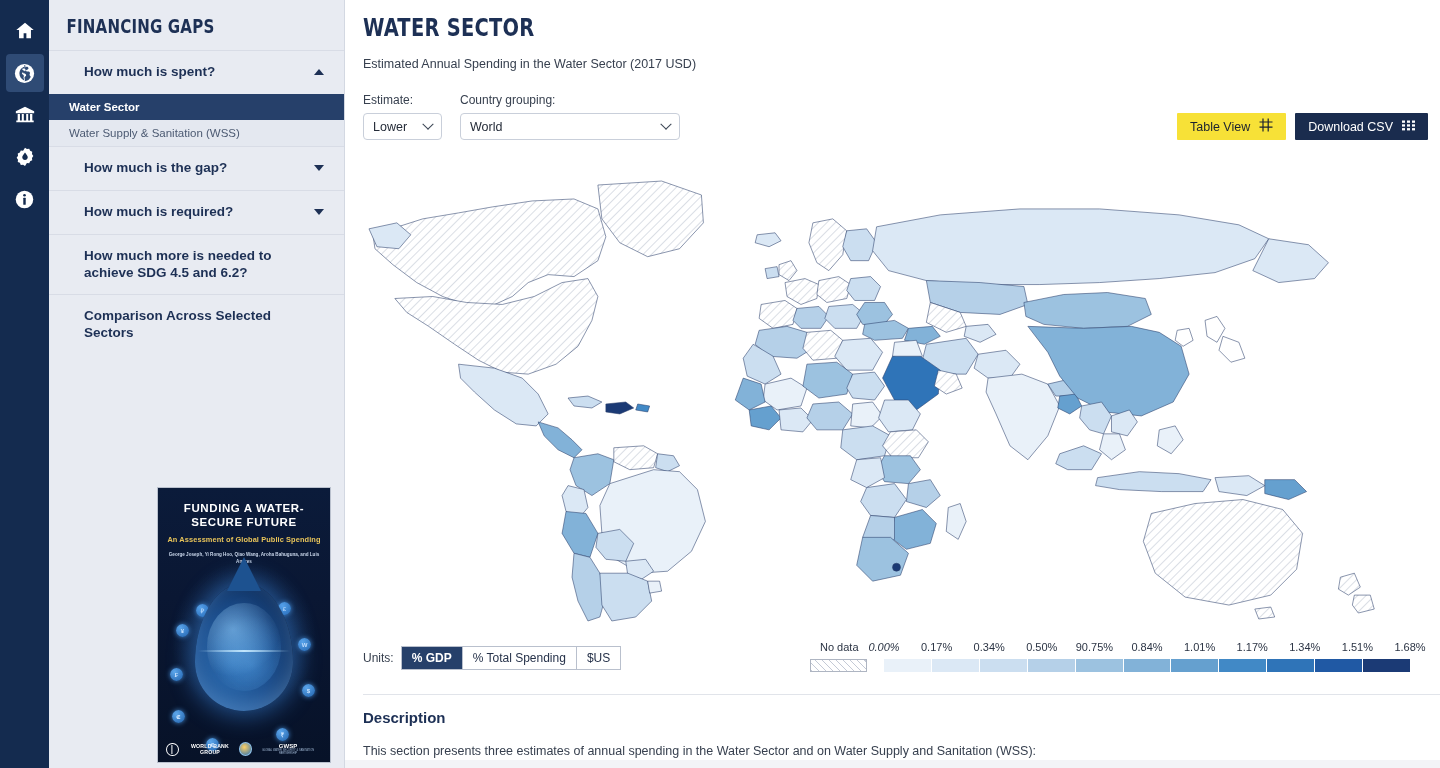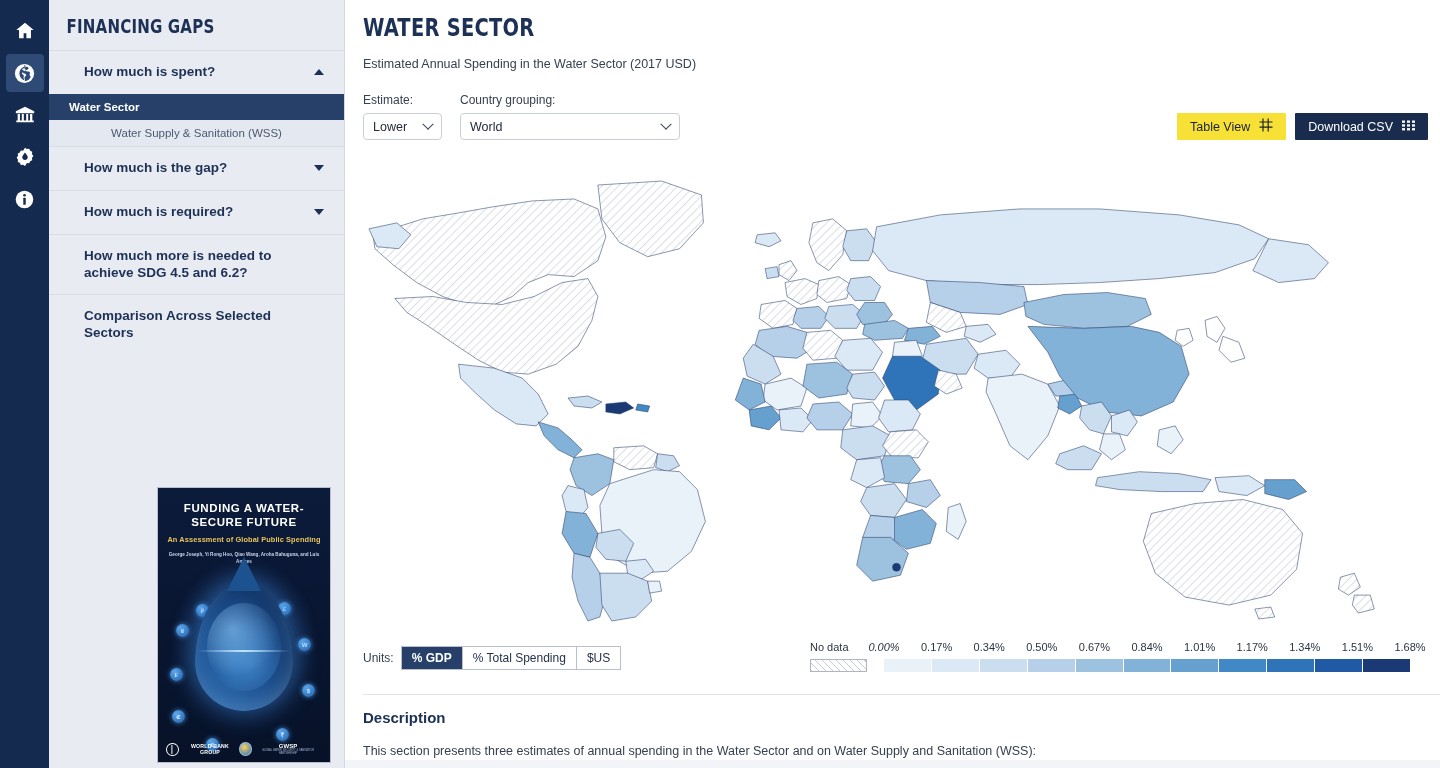--- a/index.html
+++ b/index.html
@@ -66,21 +66,21 @@
     font-size: 11.5px;
     color: #4c5a72;
     cursor: pointer;
     background: #e8ebf2;
   }
   .sb-sub.selected {
     background: #26406a;
     color: #ffffff;
     font-weight: 600;
   }
-  .sb-sub.plain { background: #e4e8f0; text-align: center; }
+  .sb-sub.plain { background: #e4e8f0; }
 
   .cover-wrap {
     position: absolute;
     left: 108px; top: 487px;
     width: 174px; height: 276px;
   }
   .cover {
     width: 100%; height: 100%;
     border: 1px solid #b9c0cd;
     background:
@@ -221,21 +221,21 @@
   }
   .seg-item:last-child { border-right: none; }
   .seg-item.on { background: #26406a; color: #fff; font-weight: 700; }
 
   .scale { position: absolute; right: 0; top: 0; width: 618px; }
   .scale-labels { position: relative; height: 16px; }
   .scale-labels span {
     position: absolute; font-size: 11px; color: #2b3444; transform: translateX(-50%);
     white-space: nowrap;
   }
-  .nodata-label { position: absolute; left: 0; top: 0; font-size: 11px; color: #2b3444; }
+  .nodata-label { position: absolute; left: 10px; top: 0; font-size: 11px; color: #2b3444; }
   .nodata-sw {
     position: absolute; left: 0; top: 18px; width: 57px; height: 13px;
     border: 1px solid #aeb5c2;
     background-image: repeating-linear-gradient(45deg, #c4cad6 0 1px, #ffffff 1px 5px);
   }
   .bar { position: absolute; left: 74px; right: 18px; top: 18px; height: 13px; display: flex; }
   .bar span { flex: 1 1 0; height: 100%; border-right: 1px solid #ffffff; }
   .bar span:last-child { border-right: none; }
 
   
@@ -573,21 +573,21 @@
         </div>
       </div>
 
       <div class="scale">
         <div class="nodata-label">No data</div>
         <div class="scale-labels">
             <span style="left: 74px; font-style: italic;">0.00%</span>
             <span style="left: 126.6px;">0.17%</span>
             <span style="left: 179.2px;">0.34%</span>
             <span style="left: 231.8px;">0.50%</span>
-            <span style="left: 284.4px;">0.67%</span>
+            <span style="left: 284.4px;">90.75%</span>
             <span style="left: 337px;">0.84%</span>
             <span style="left: 389.6px;">1.01%</span>
             <span style="left: 442.2px;">1.17%</span>
             <span style="left: 494.8px;">1.34%</span>
             <span style="left: 547.4px;">1.51%</span>
             <span style="left: 600px;">1.68%</span>
           </div>
         <div class="nodata-sw"></div>
         <div class="bar">
             <span style="background: rgb(233, 241, 249);"></span>

